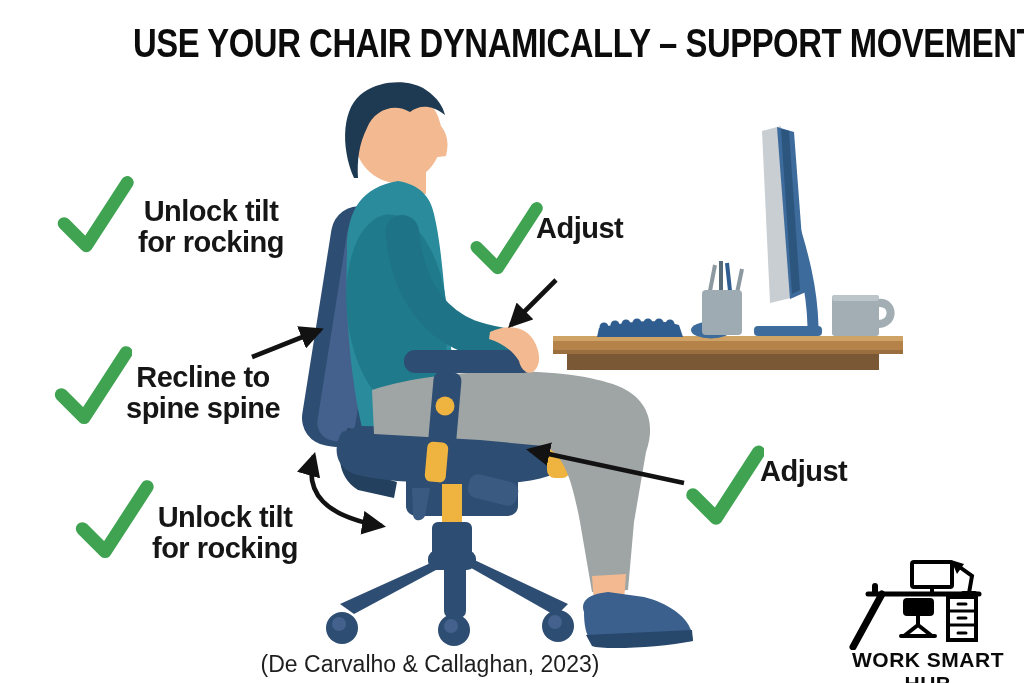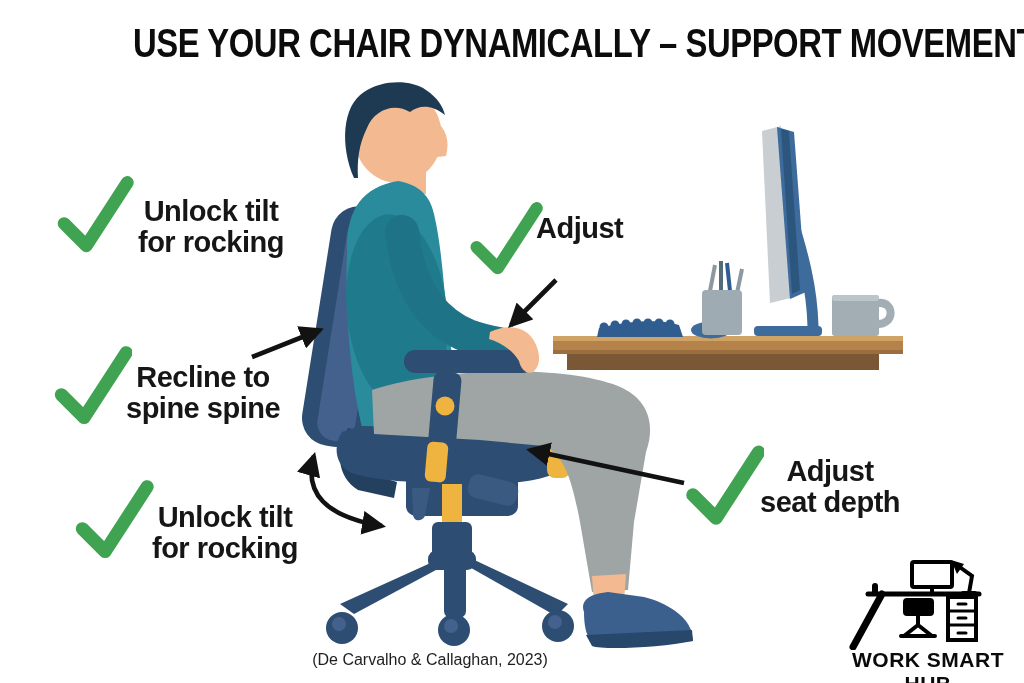--- a/index.html
+++ b/index.html
@@ -8,21 +8,21 @@
   .scene{position:absolute;left:0;top:0;}
   .title{position:absolute;top:21px;left:0;right:0;margin:auto;width:max-content;
          font-size:40px;font-weight:bold;letter-spacing:-.5px;color:#0c0c0c;
          white-space:nowrap;transform:scaleX(.82);transform-origin:center;}
   .label{position:absolute;display:flex;align-items:flex-start;}
   .label .lines{font-weight:bold;font-size:29px;line-height:31px;text-align:center;
                 color:#161616;letter-spacing:-.5px;}
   .label .lines span{display:block;}
   .check{flex:none;}
   .citation{position:absolute;left:0;top:651px;width:860px;text-align:center;
-            font-size:16px;color:#1e1e1e;}
+            font-size:23px;color:#1e1e1e;}
   .brand-logo{position:absolute;left:838px;top:546px;}
   .brand-name{position:absolute;left:826px;top:648px;width:204px;text-align:center;
               font-size:21px;font-weight:bold;letter-spacing:.5px;color:#0a0a0a;}
 </style>
 </head>
 <body>
 
 <div class="stage">
 
   <svg class="scene" width="1024" height="683" viewBox="0 0 1024 683">
@@ -191,21 +191,20 @@
       <span>Adjust</span>
     </div>
   </div>
 
   <div class="label" style="left:684px;top:438px;">
     <svg class="check" width="80" height="88" style="margin-top:4px">
         <use href="#check"></use>
       </svg>
     <div class="lines" style="margin:18px 0 0 -4px;">
       <span>Adjust</span>
-      <span>seat depth</span>
     </div>
   </div>
 
   <div class="citation">(De Carvalho &amp; Callaghan, 2023)</div>
 
   <svg class="brand-logo" width="182" height="104" viewBox="0 0 182 104">
     <g stroke="#000" fill="none" stroke-linecap="round">
       <rect x="74" y="16" width="40" height="25" rx="2" stroke-width="4"></rect>
       <path d="M94 41 L94 47" stroke-width="4"></path>
       <path d="M30 48 L141 48" stroke-width="5"></path>

